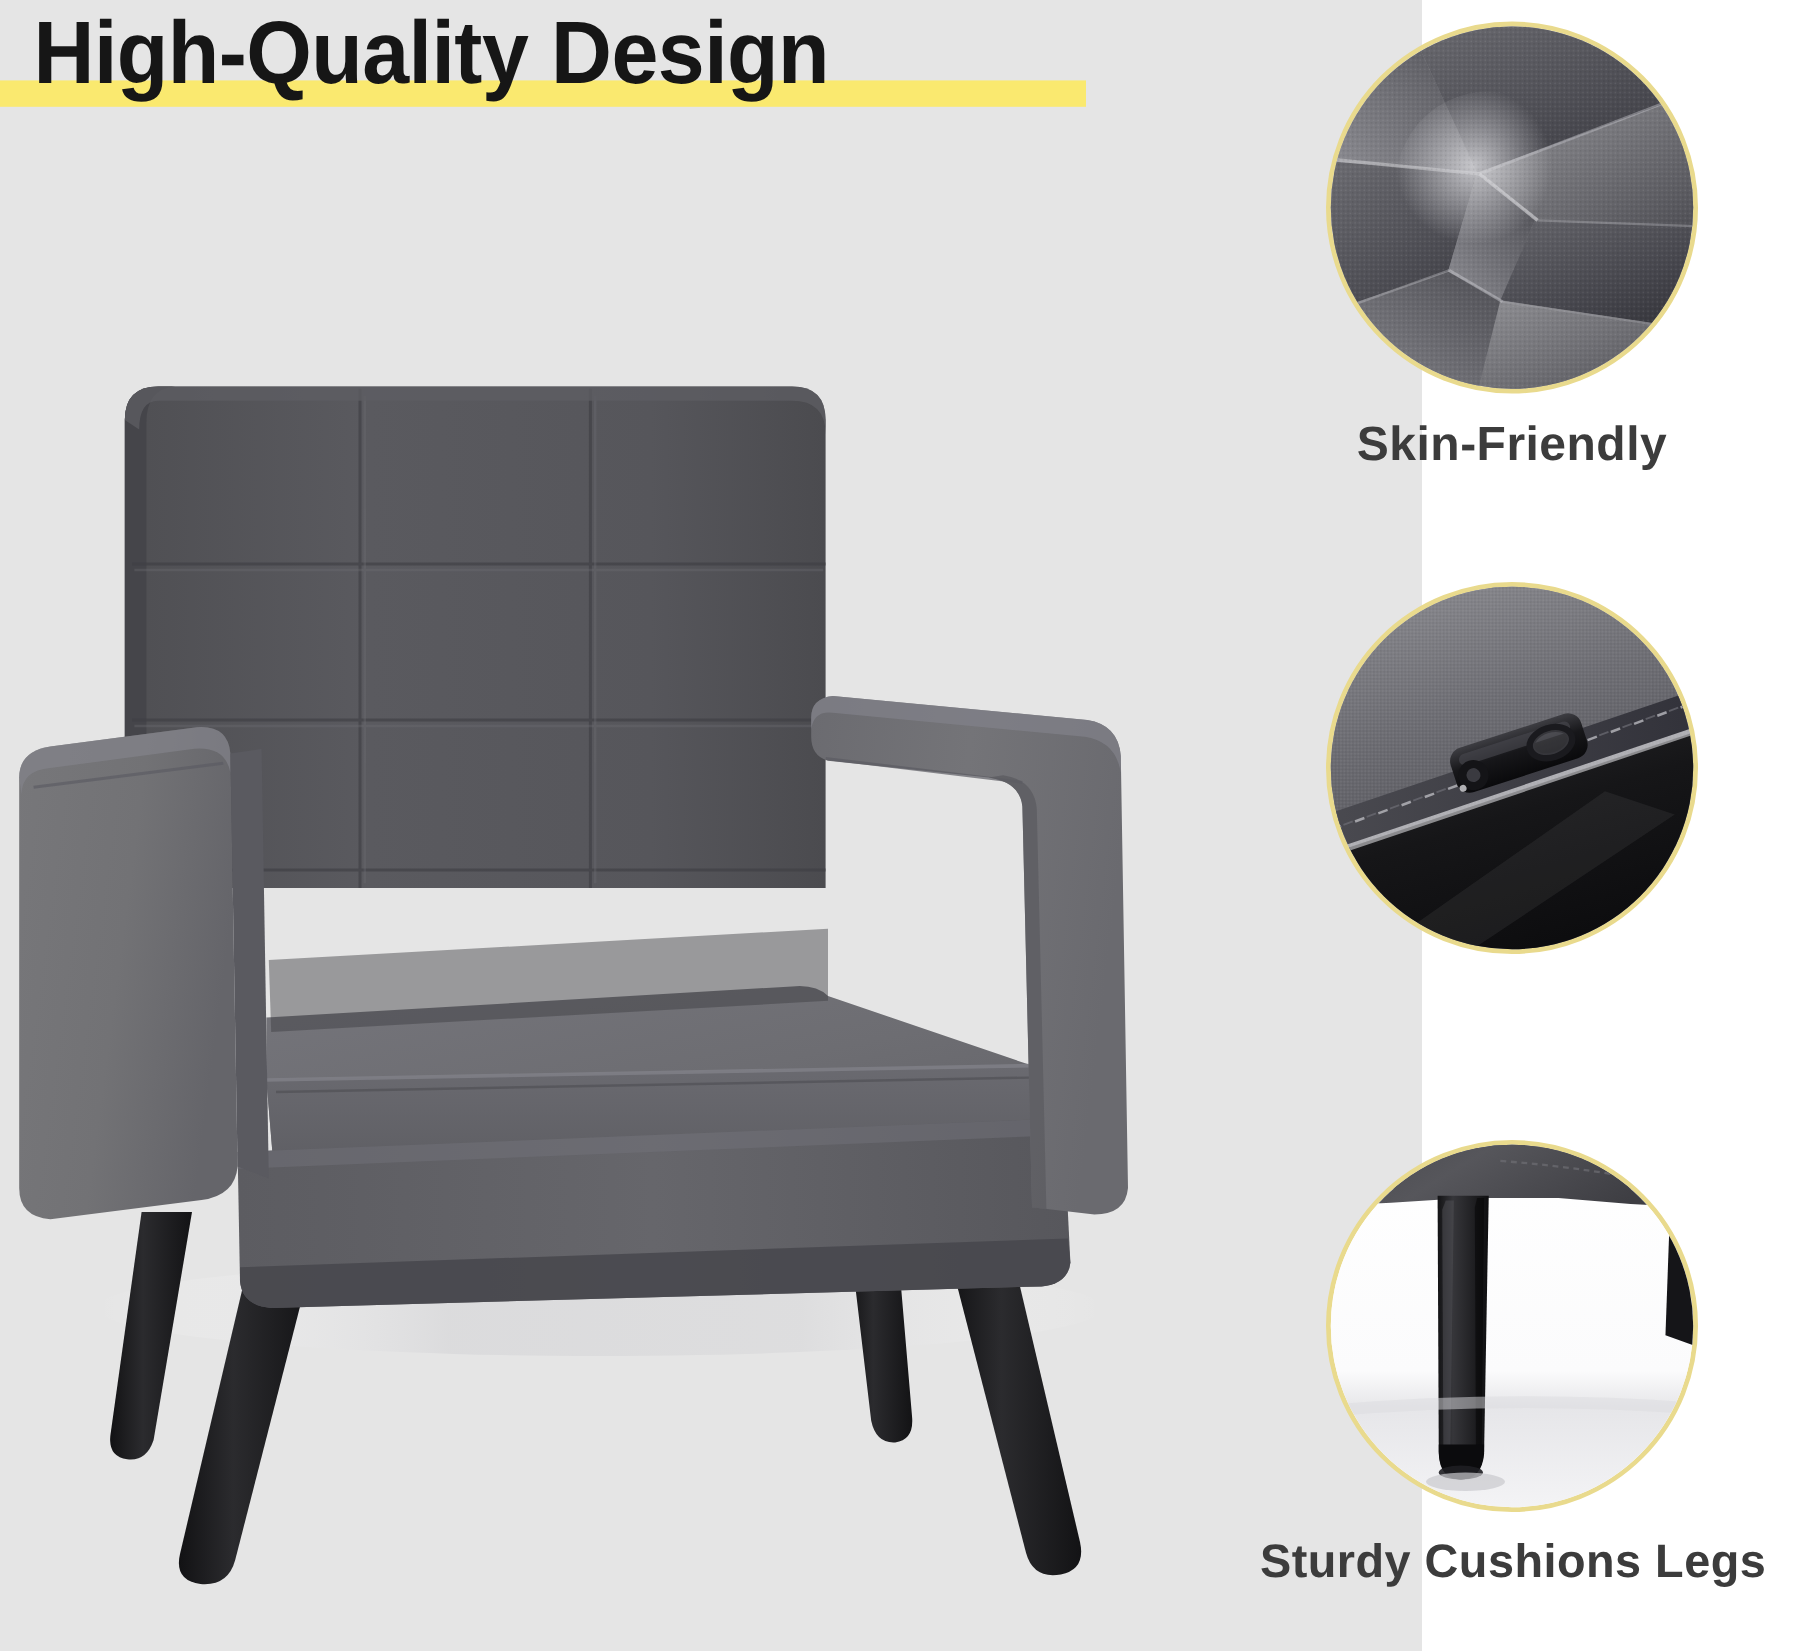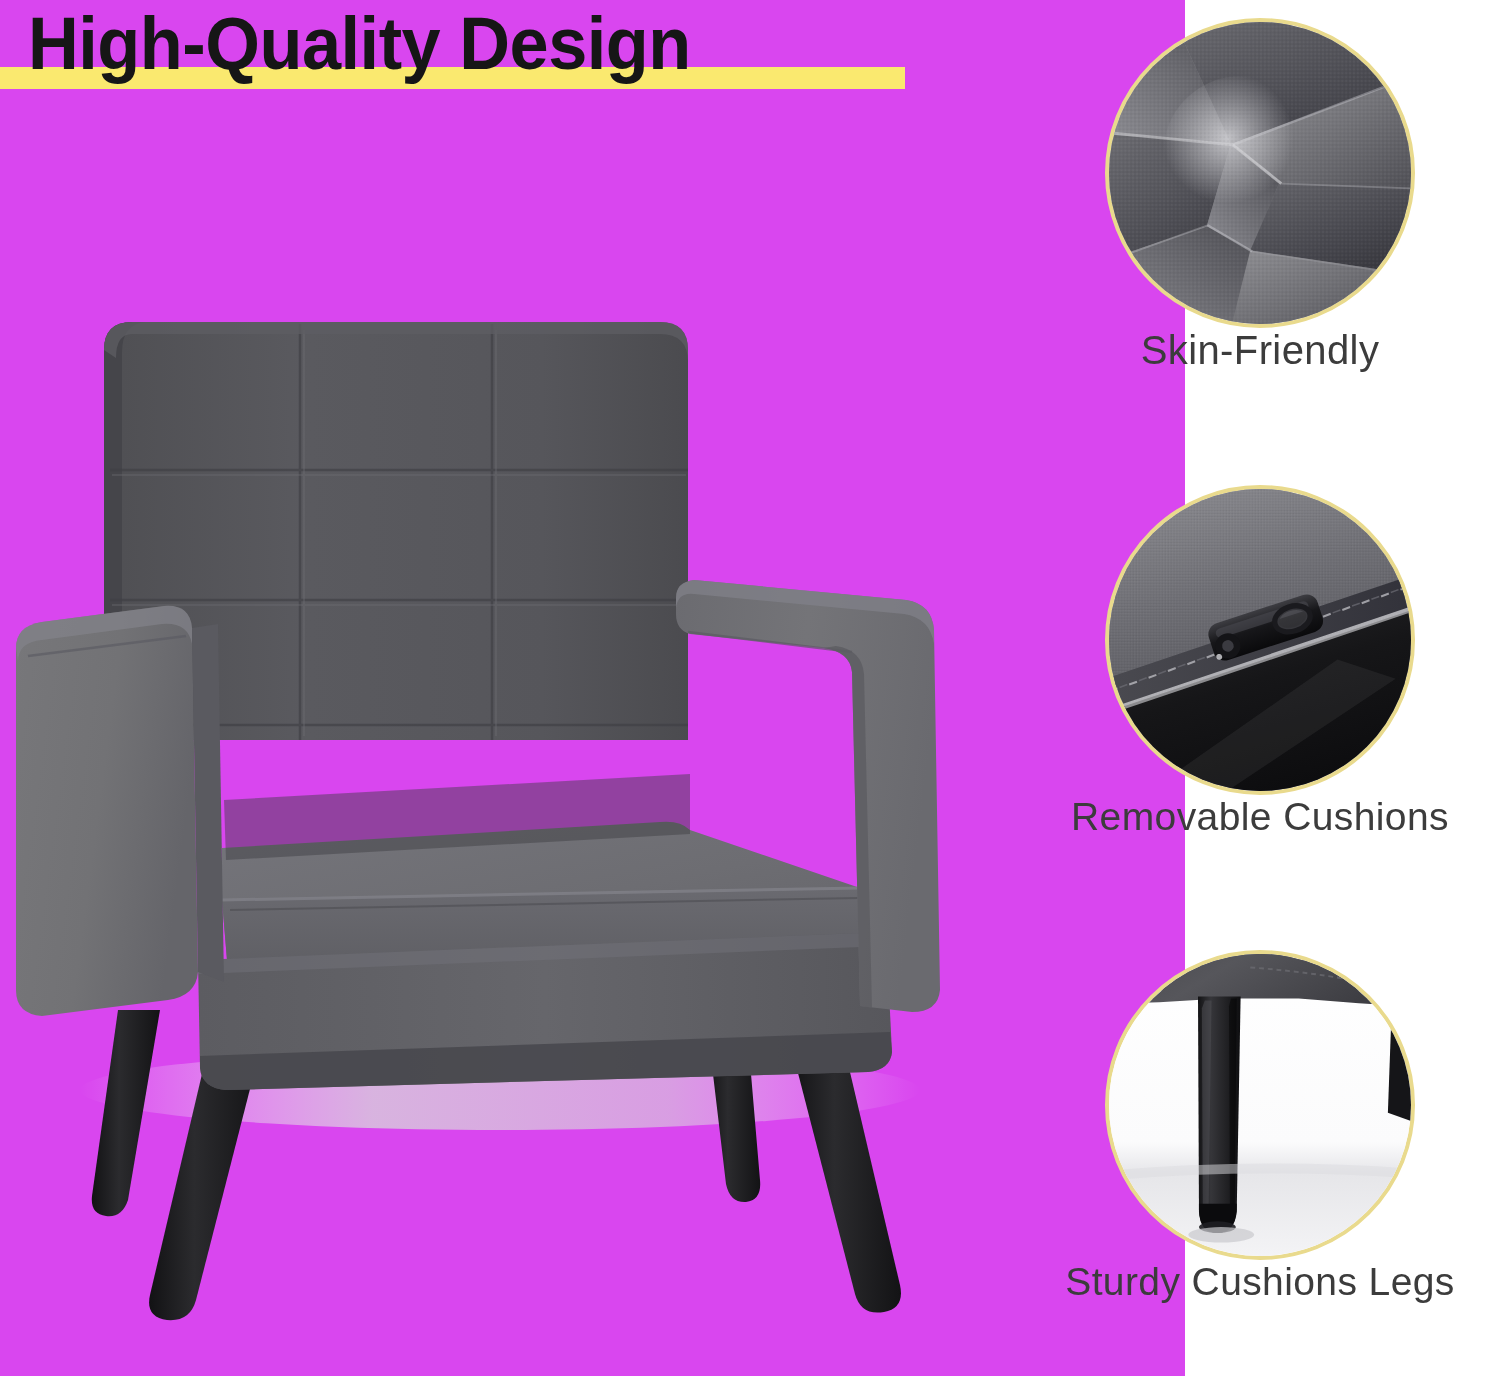--- a/index.html
+++ b/index.html
@@ -2,21 +2,21 @@
 <html><head>
 <meta charset="utf-8">
 <style>
   * { box-sizing: border-box; margin: 0; padding: 0; }
   html, body {
     width: 1500px; height: 1376px;
     background: #ffffff;
     font-family: "Liberation Sans", sans-serif;
     overflow: hidden;
   }
-  #stage { position: relative; width: 1185px; height: 1376px; background: #d946ef; }
+  #stage { position: relative; width: 1185px; height: 1376px; background: #e5e5e5; }
 
   
   #header-band { position: absolute; left: 0; top: 0; width: 960px; height: 115px; }
   #title-highlight {
     position: absolute; left: 0; top: 67px; width: 905px; height: 22px;
     background: #fae96f;
   }
   #page-title {
     position: absolute; left: 28px; top: -6px;
     font-family: "Liberation Sans", sans-serif;
@@ -39,24 +39,25 @@
     position: relative; width: 310px; height: 310px; margin: 0 auto;
     border-radius: 50%;
     border: 4px solid #e9da8d;
     overflow: hidden;
     background: #ffffff;
   }
   .feature-circle .media { position: absolute; inset: -4px; }
   .feature-circle svg { display: block; width: 100%; height: 100%; }
 
   .feature-label {
+    margin-top: 20px;
     text-align: center;
     font-family: "Liberation Sans", sans-serif;
     font-size: 40px;
-    font-weight: 400;
+    font-weight: 700;
     color: #3c3c3c;
     letter-spacing: 0.4px;
     white-space: nowrap;
   }
   #feature-cushions .feature-label,
   #feature-legs .feature-label { font-size: 39px; }
 </style>
 </head>
 <body>
 
@@ -320,21 +321,20 @@
             <ellipse cx="196" cy="146" rx="16" ry="10" fill="#6e6e74" opacity="0.35"></ellipse>
             <circle cx="124" cy="152" r="13" fill="#141417"></circle>
             <circle cx="124" cy="152" r="6" fill="#3a3a40"></circle>
             <circle cx="112" cy="160" r="3" fill="#d8d8dc" opacity="0.8"></circle>
           </g>
 
           <path d="M40 320 L240 180 L300 200 L120 320 Z" fill="#ffffff" opacity="0.06"></path>
         </svg>
       </div>
     </div>
-    <div class="feature-label">Removable Cushions</div>
   </div>
 
   <div class="feature" id="feature-legs">
     <div class="feature-circle">
       <div class="media">
         <svg viewBox="0 0 320 320" xmlns="http://www.w3.org/2000/svg" preserveAspectRatio="xMidYMid slice">
           <defs>
             <linearGradient id="clFloor" x1="0" y1="0" x2="0" y2="1">
               <stop offset="0%" stop-color="#ffffff"></stop>
               <stop offset="62%" stop-color="#fbfbfc"></stop>

